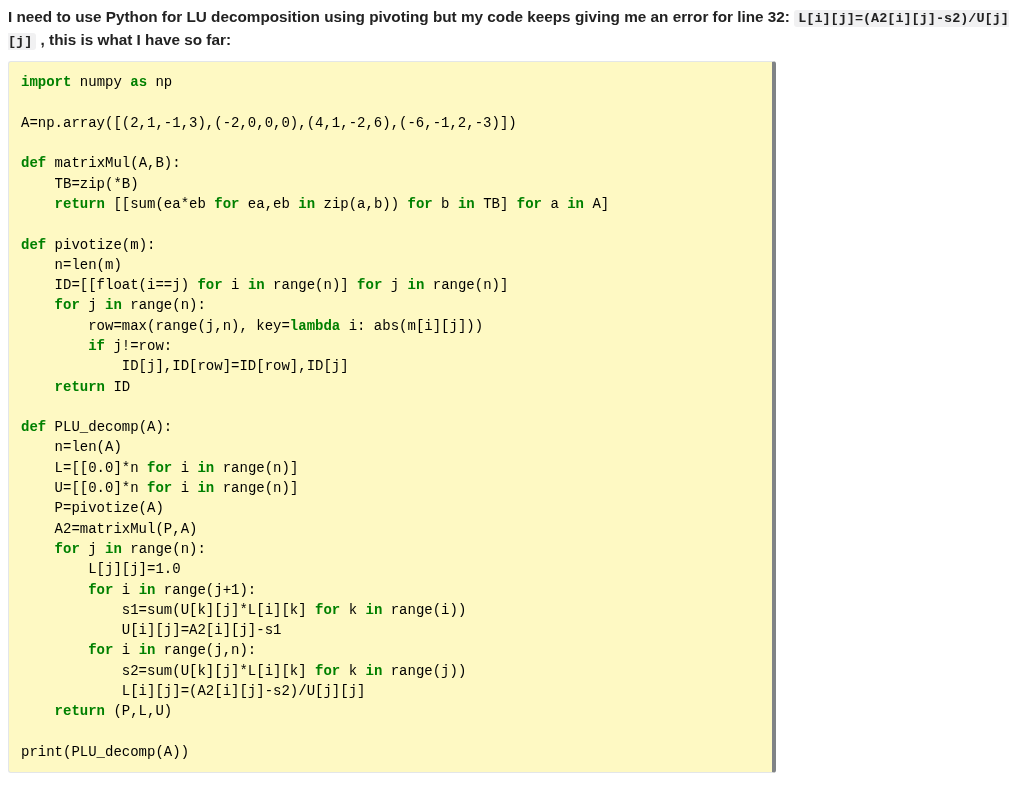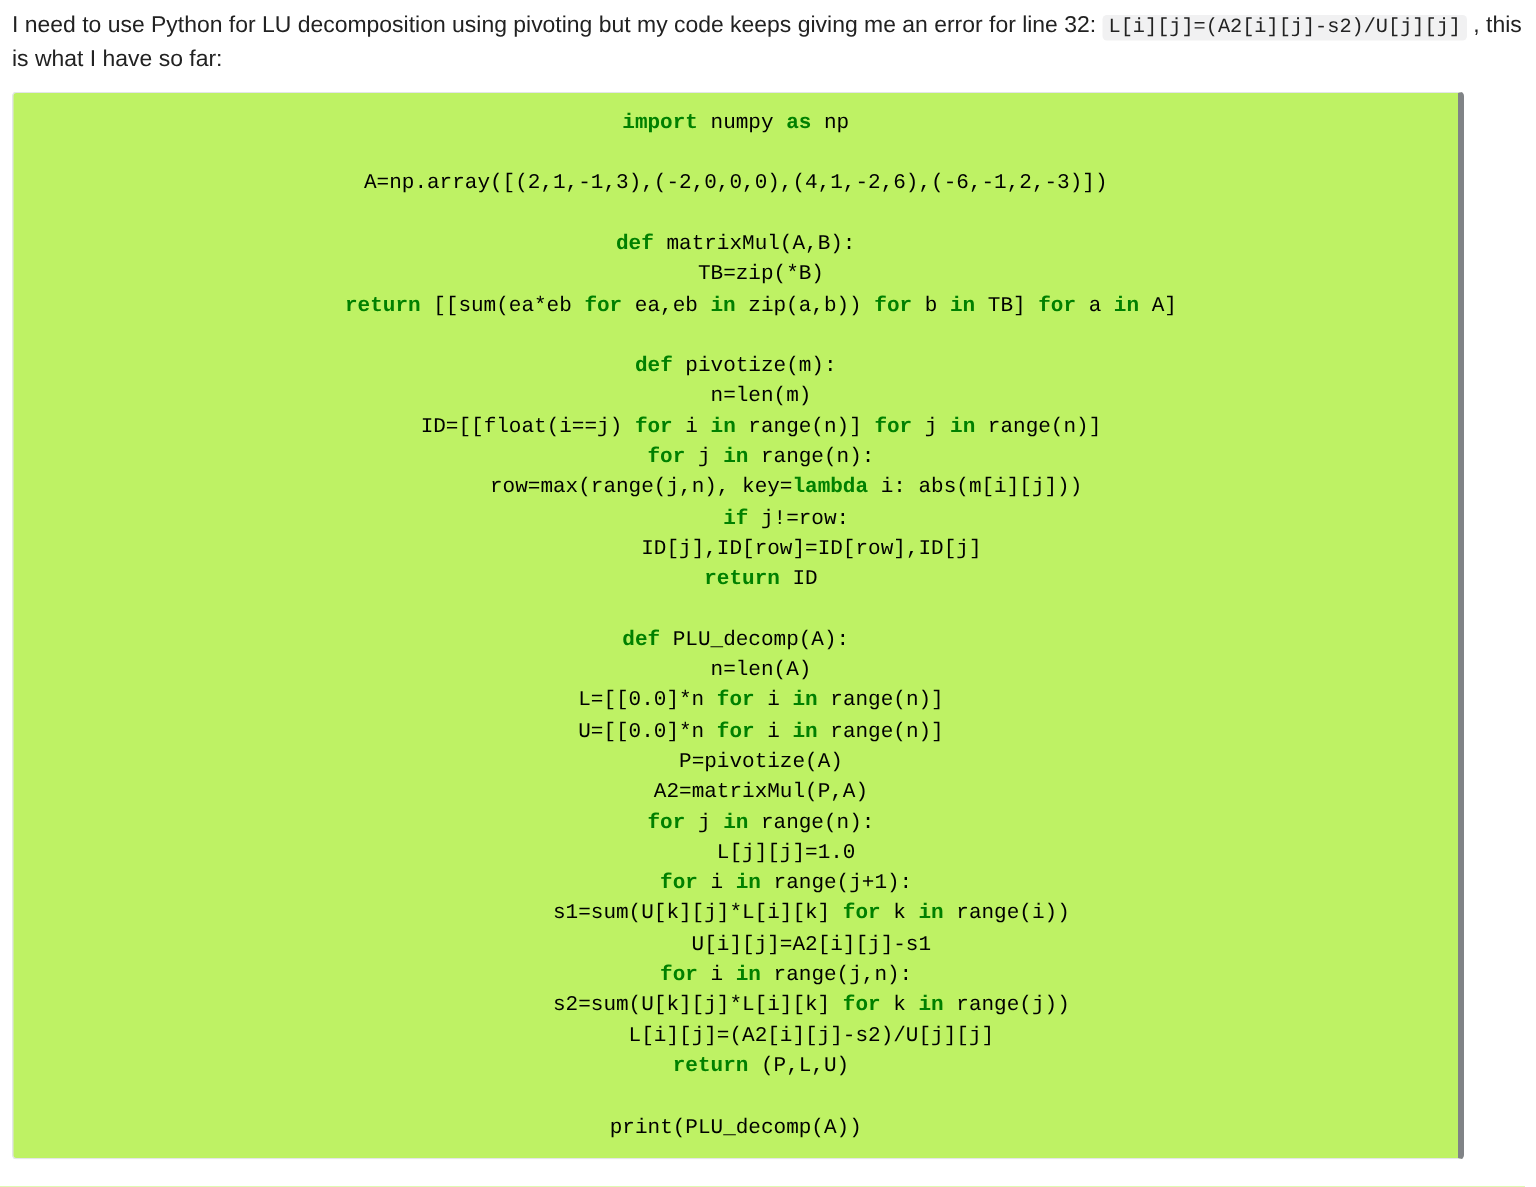--- a/index.html
+++ b/index.html
@@ -7,42 +7,42 @@
     padding: 6px 8px;
     font-family: -apple-system, BlinkMacSystemFont, "Segoe UI", Helvetica, Arial, sans-serif;
     font-size: 15.3px;
     line-height: 1.45;
     color: #222;
     background: #fff;
     width: 1008px;
   }
   .q-text {
     margin-bottom: 10px;
+    font-weight: bold;
   }
   .inline-code {
     font-family: Consolas, Menlo, "Courier New", monospace;
     background: #f1f1f2;
     padding: 1px 4px;
     border-radius: 3px;
     font-size: 13.5px;
     color: #222;
     white-space: normal;
   }
   .code-wrap {
     position: relative;
-    background: #bef264;
+    background: #fef9c3;
     border-top: 1px solid #e3e6e8;
     border-left: 1px solid #e3e6e8;
     border-bottom: 1px solid #e3e6e8;
     border-right: 4px solid #808386; 
     border-radius: 3px;
     padding: 10px 12px;
-    width: 968px;
+    width: 768px;
     box-sizing: border-box;
-    text-align: center;
   }
   .code-block {
     font-family: Consolas, Menlo, "Courier New", monospace;
     font-size: 14px;
     line-height: 1.45;
     white-space: pre;
     color: #000;
   }
   .kw { color: #008000; font-weight: bold; }
 </style>

